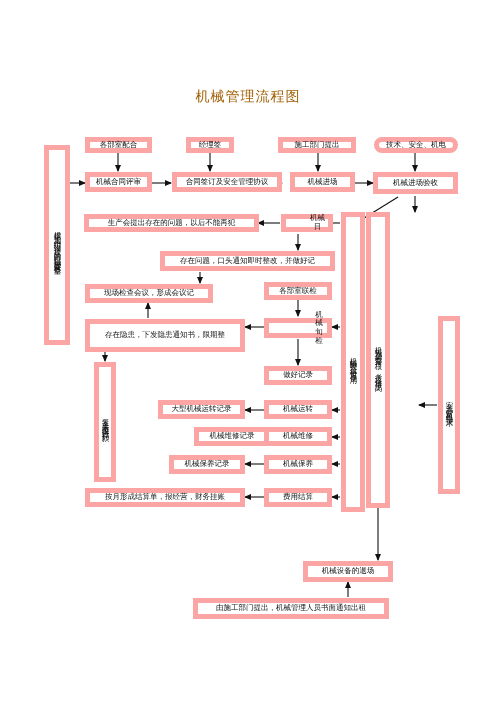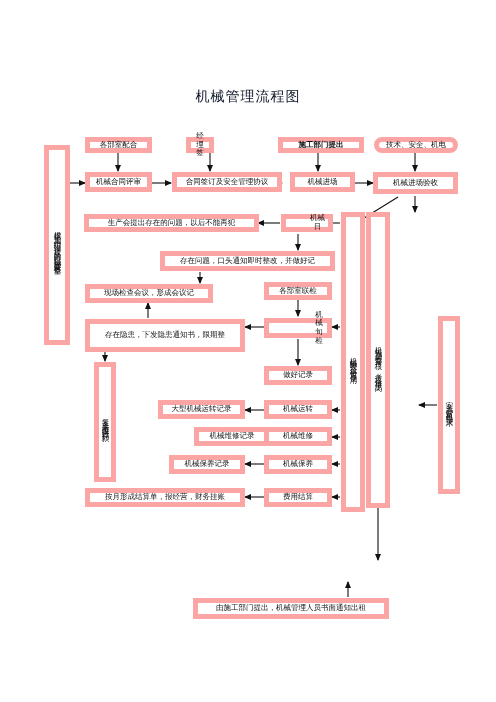--- a/index.html
+++ b/index.html
@@ -21,21 +21,21 @@
     height: 702px;
   }
   #title {
     position: absolute;
     left: 0;
     top: 88px;
     width: 496px;
     text-align: center;
     font-size: 14px;
     font-family: "DejaVu Serif", "Liberation Serif", serif;
-    color: #0f172a;
+    color: #a16207;
     letter-spacing: 1px;
   }
   .node {
     position: absolute;
     box-sizing: border-box;
     border: 5px solid #fca5a5;
     background: #fff;
     font-size: 7.5px;
     font-family: "DejaVu Serif", "Liberation Serif", serif;
     color: #111;
@@ -130,22 +130,22 @@
 
       <path d="M378,508 L378,560"></path>
 
       <path d="M348,597 L348,582"></path>
     </g>
   </svg>
 
   <div class="node vert" style="left:44px; top:145px; width:26px; height:200px;">根据施工组织设计提出的机械种类及数量</div>
 
   <div class="node" style="left:85px; top:137px; width:67px; height:16px;">各部室配合</div>
-  <div class="node" style="left:186px; top:137px; width:28px; height:16px;text-align:center;">经理签</div>
-  <div class="node" style="left:278px; top:137px; width:86px; height:16px;font-weight:bold;">施工部门提出</div>
+  <div class="node" style="left:186px; top:137px; width:48px; height:16px;text-align:center;">经理签</div>
+  <div class="node" style="left:278px; top:137px; width:78px; height:16px;">施工部门提出</div>
   <div class="node" style="left:374px; top:137px; width:84px; height:16px;border-radius:8px;">技术、安全、机电</div>
 
   <div class="node" style="left:85px; top:172px; width:67px; height:20px;font-family:Liberation Serif, serif;">机械合同评审</div>
   <div class="node" style="left:172px; top:172px; width:110px; height:20px;">合同签订及安全管理协议</div>
   <div class="node" style="left:290px; top:172px; width:65px; height:20px;">机械进场</div>
   <div class="node" style="left:373px; top:172px; width:85px; height:22px;">机械进场验收</div>
 
   <div class="node" style="left:281px; top:214px; width:52px; height:18px;padding-left:23px;">机械日</div>
   <div class="node" style="left:84px; top:214px; width:175px; height:18px;">生产会提出存在的问题，以后不能再犯</div>
   <div class="node" style="left:160px; top:251px; width:175px; height:20px;">存在问题，口头通知即时整改，并做好记</div>
@@ -168,15 +168,16 @@
 
   <div class="node" style="left:169px; top:455px; width:76px; height:19px;">机械保养记录</div>
   <div class="node" style="left:264px; top:455px; width:68px; height:19px;">机械保养</div>
 
   <div class="node" style="left:85px; top:488px; width:160px; height:19px;">按月形成结算单，报经营，财务挂账</div>
   <div class="node" style="left:264px; top:488px; width:68px; height:19px;">费用结算</div>
 
   <div class="node vert" style="left:366px; top:212px; width:24px; height:296px;">机械人员教育考核，考核合格上岗</div>
   <div class="node vert" style="left:438px; top:316px; width:22px; height:178px;">安全办公室机电技术</div>
 
+  <div class="node" style="left:303px; top:561px; width:90px; height:21px;">机械设备的退场</div>
   <div class="node" style="left:193px; top:598px; width:196px; height:21px;">由施工部门提出，机械管理人员书面通知出租</div>
 
 </div>
 
 </body></html>

